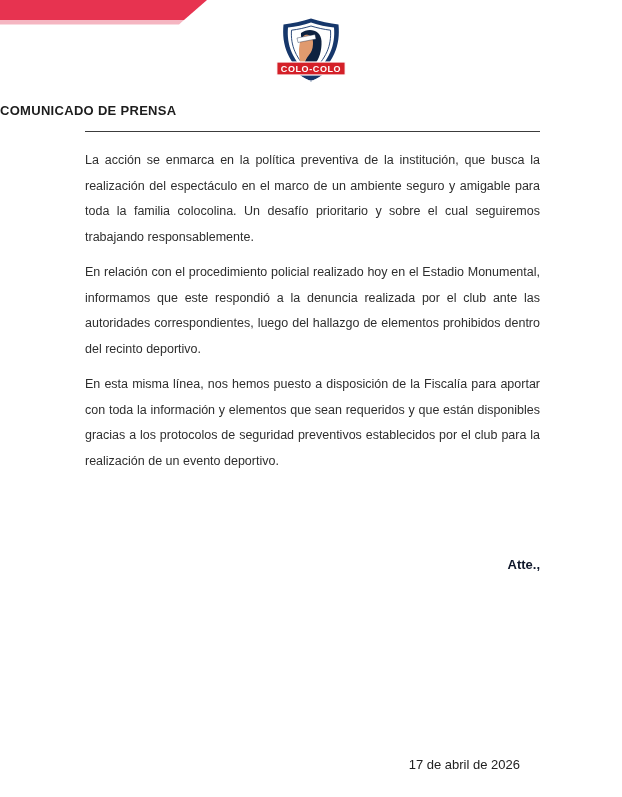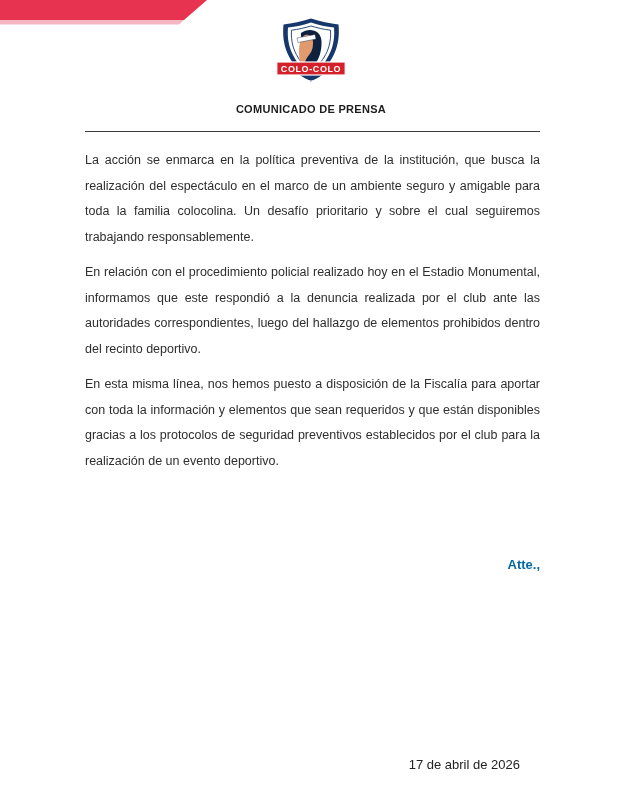--- a/index.html
+++ b/index.html
@@ -25,22 +25,21 @@
     position: absolute;
     top: 18px;
     left: 50%;
     transform: translateX(-50%);
   }
   .doc-title {
     position: absolute;
     top: 103px;
     left: 0;
     width: 100%;
-    text-align: center;
-    font-size: 11px;
+    font-size: 13px;
     font-weight: bold;
     letter-spacing: 0.3px;
     color: #1d1d1d;
   }
   .title-divider {
     position: absolute;
     top: 131px;
     left: 85px;
     width: 455px;
     height: 0;
@@ -60,21 +59,21 @@
     text-align: justify;
   }
   .signature {
     position: absolute;
     top: 552px;
     right: 82px;
     text-align: left;
     font-size: 13px;
     font-weight: bold;
     line-height: 25.5px;
-    color: #0369a1;
+    color: #0f172a;
   }
   .doc-date {
     position: absolute;
     top: 752px;
     right: 102px;
     text-align: center;
     font-size: 13px;
     line-height: 25.5px;
     color: #222222;
   }

